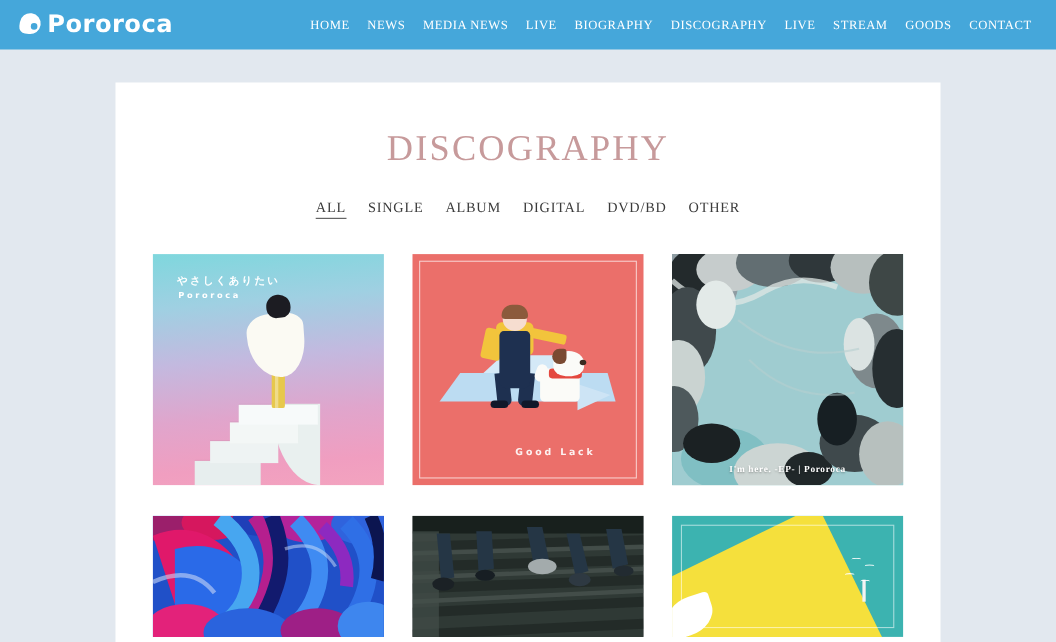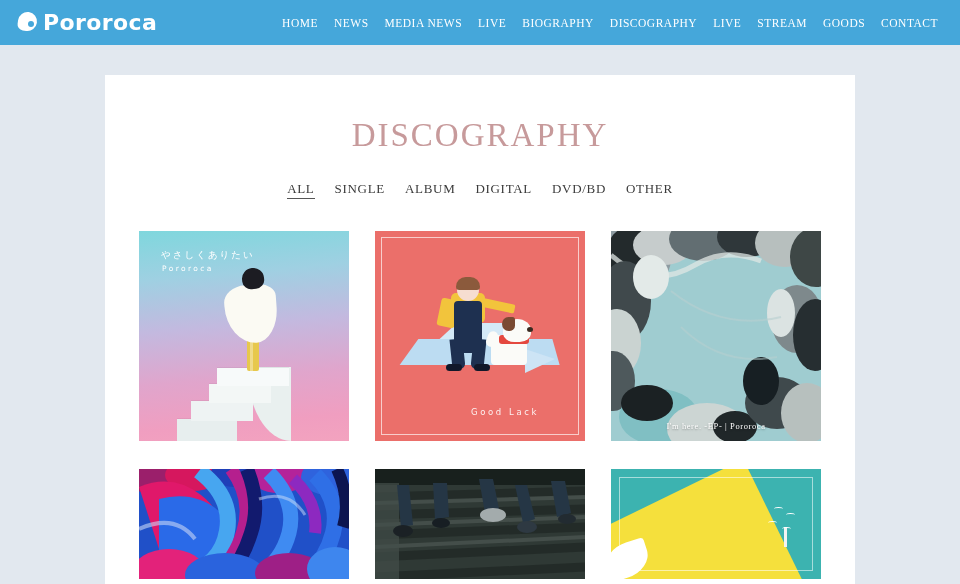--- a/index.html
+++ b/index.html
@@ -119,21 +119,21 @@
   }
 
   
   .disc-grid {
     margin-top: 32px;
     display: grid;
     grid-template-columns: repeat(3, 210px);
     gap: 28px 26px;
     justify-content: center;
   }
-  .disc-item { width: 185px; cursor: pointer; }
+  .disc-item { width: 185px; cursor: pointer; font-weight: bold; }
   .cover {
     width: 210px;
     height: 210px;
     position: relative;
     overflow: hidden;
     background: #ddd;
   }
   .disc-caption {
     margin-top: 13px;
     font-family: "Liberation Serif", serif;

